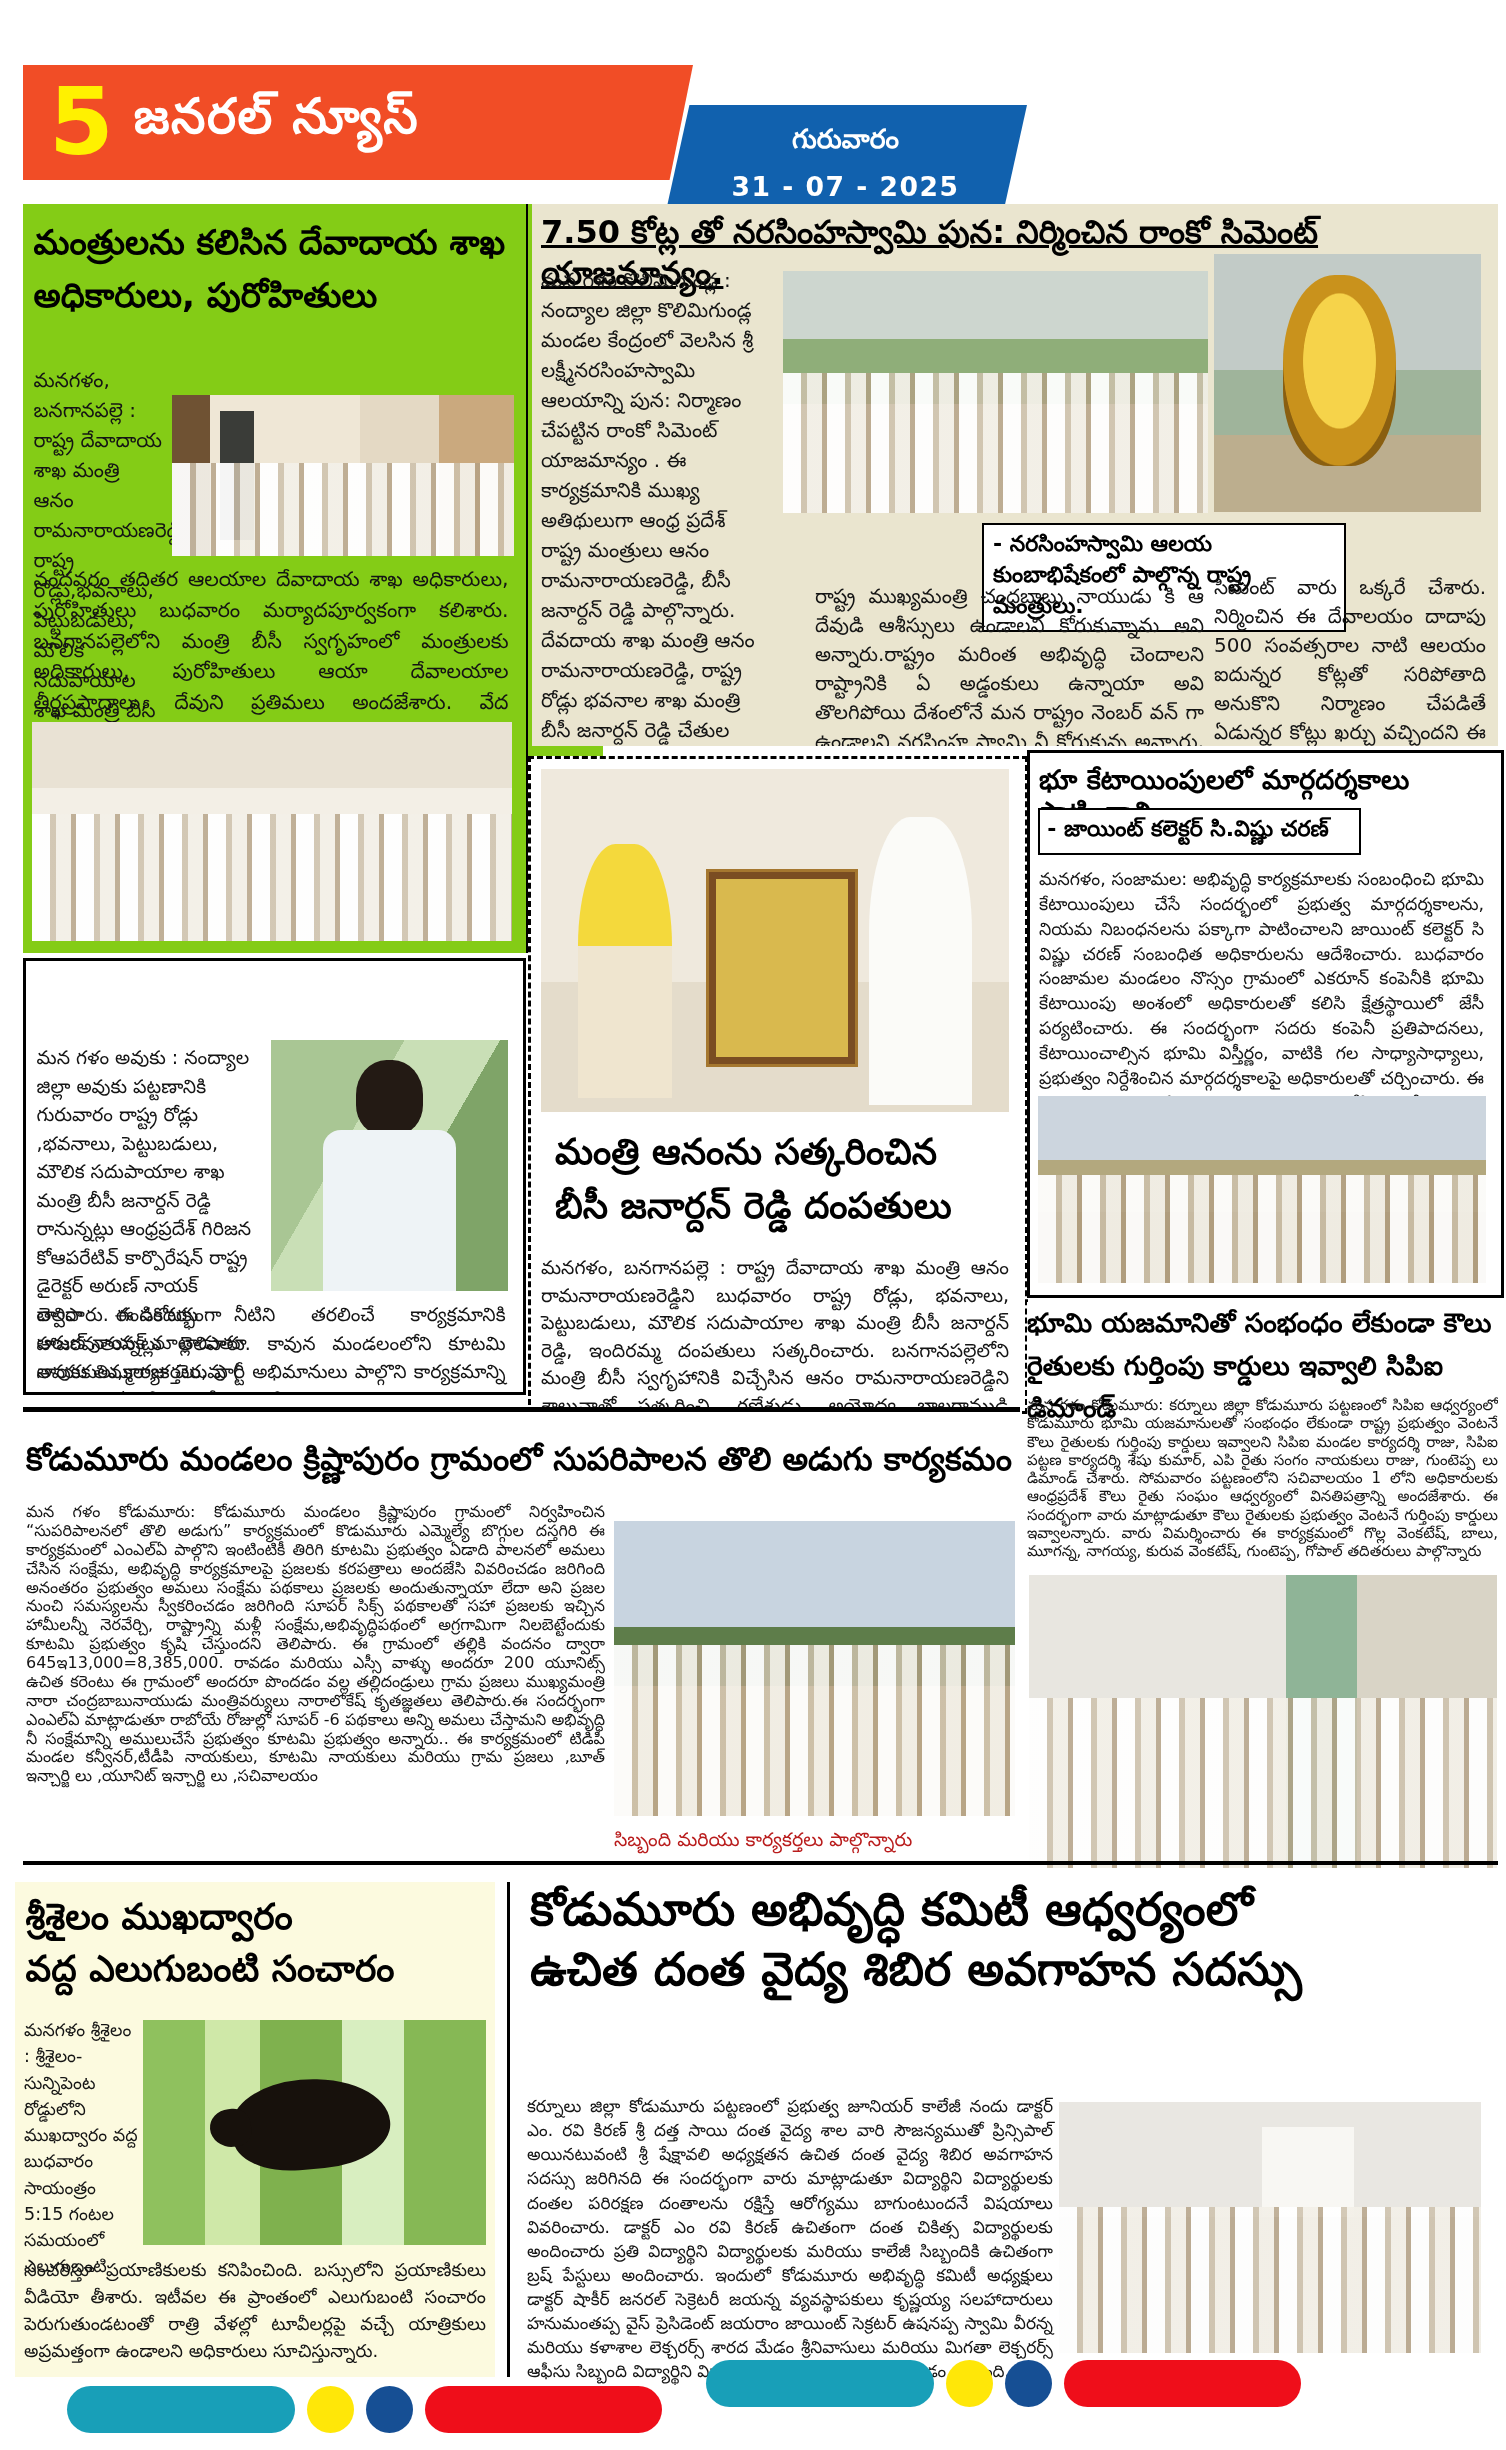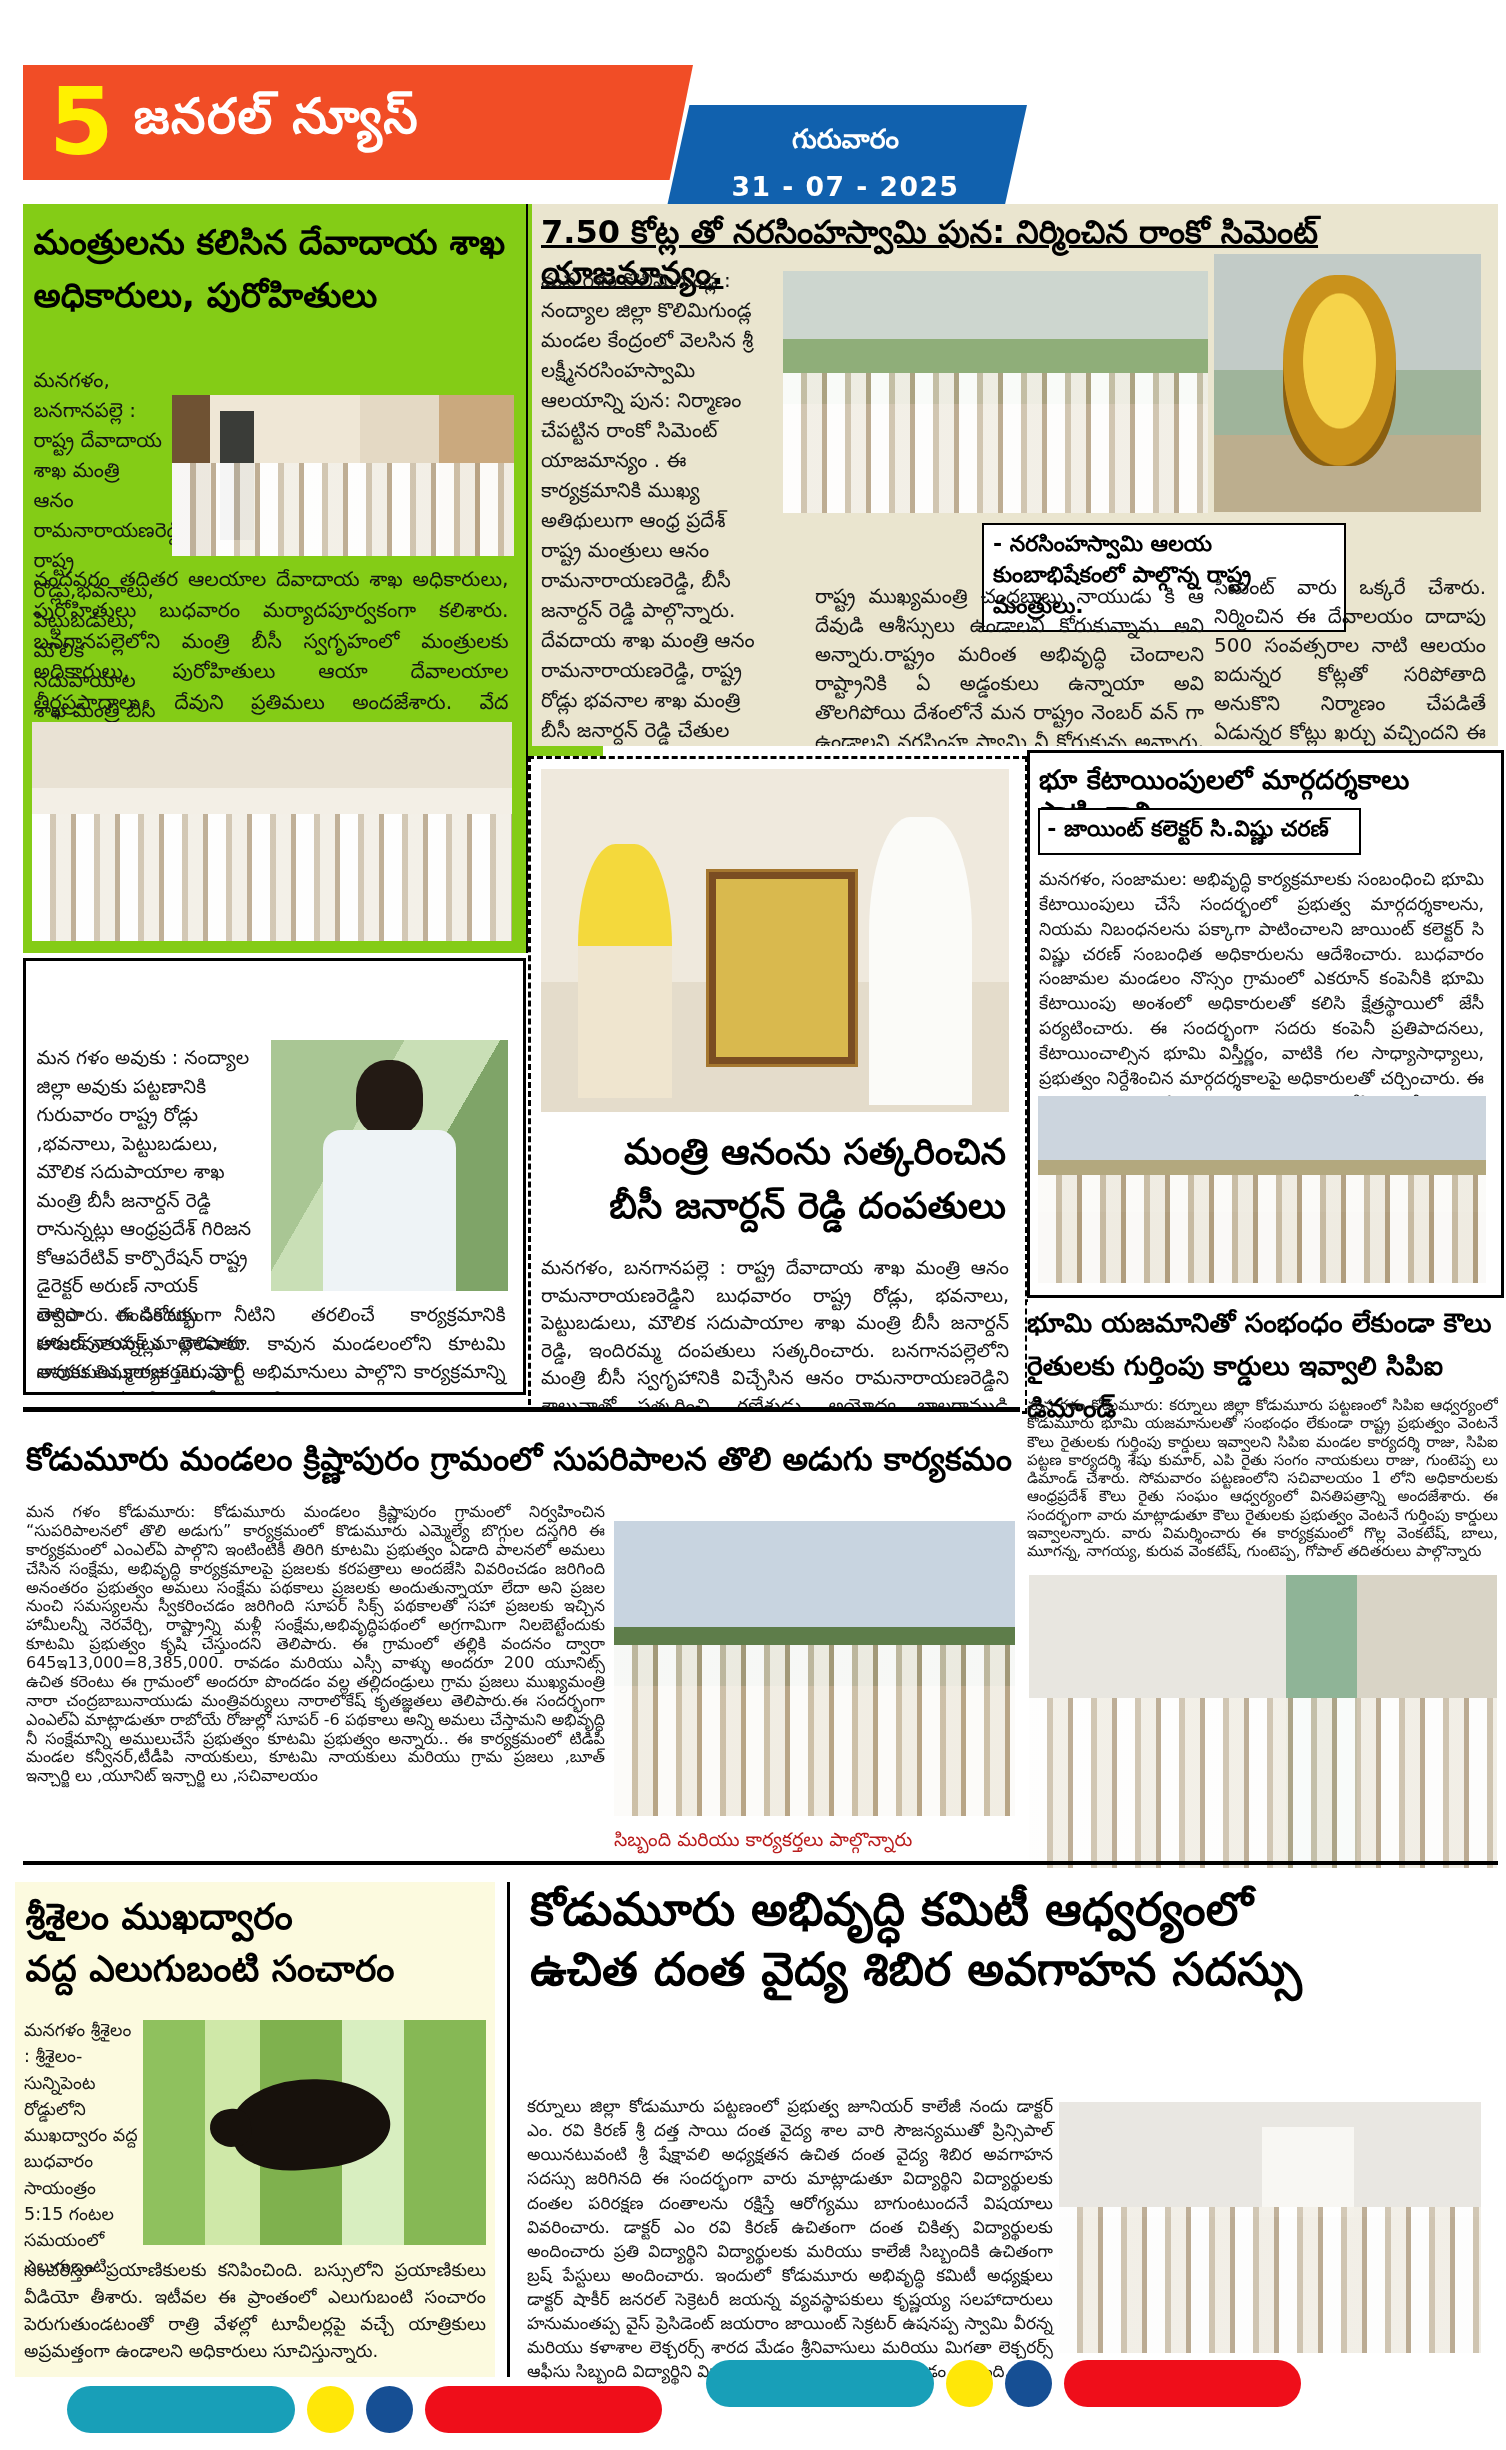--- a/index.html
+++ b/index.html
@@ -100,21 +100,21 @@
   #art2 .col3{position:absolute;left:682px;top:369px;width:272px;font-size:20px;line-height:1.45;}
 
   #art3{left:23px;top:958px;width:497px;height:431px;background:#fff;border:3px solid #000;}
   #art3 .hl{font-size:37px;line-height:1.2;padding:13.7px 12px 0 12px;}
   #art3 .col1{position:absolute;left:10.6px;top:82px;width:228px;font-size:19px;line-height:1.5;text-align:left;}
   #art3 .pp{position:absolute;left:245px;top:79px;width:237px;height:251px;}
   #art3 .body2{position:absolute;left:10.6px;top:339px;width:469px;font-size:19px;line-height:1.5;}
 
   #art4{left:528px;top:756px;width:494px;height:652px;background:#fff;border:3px dashed #000;}
   #art4 .pg{position:absolute;left:10px;top:10px;width:468px;height:343px;}
-  #art4 .hl{position:absolute;left:12px;top:366px;width:463px;font-size:36px;line-height:1.5;text-align:right;}
+  #art4 .hl{position:absolute;left:24px;top:366px;width:463px;font-size:36px;line-height:1.5;}
   #art4 .body{position:absolute;left:10px;top:495px;width:468px;font-size:19px;line-height:1.45;}
 
   #art5{left:1027px;top:750px;width:471px;height:542px;background:#fff;border:3.8px solid #000;}
   #art5 .hl{font-size:27px;line-height:1.2;padding:10.6px 7.6px 0 9px;}
   #art5 .byline{position:absolute;left:7.6px;top:55px;width:304px;font-size:22px;padding:6px 7.6px;}
   #art5 .body{position:absolute;left:9px;top:114px;width:445px;font-size:17.5px;line-height:1.42;}
   #art5 .pf{position:absolute;left:7.6px;top:343px;width:448px;height:187px;}
 
   #art6{left:1027px;top:1302px;width:471px;height:570px;background:#fff;}
   #art6 .hl{font-size:26.6px;line-height:1.6;}

